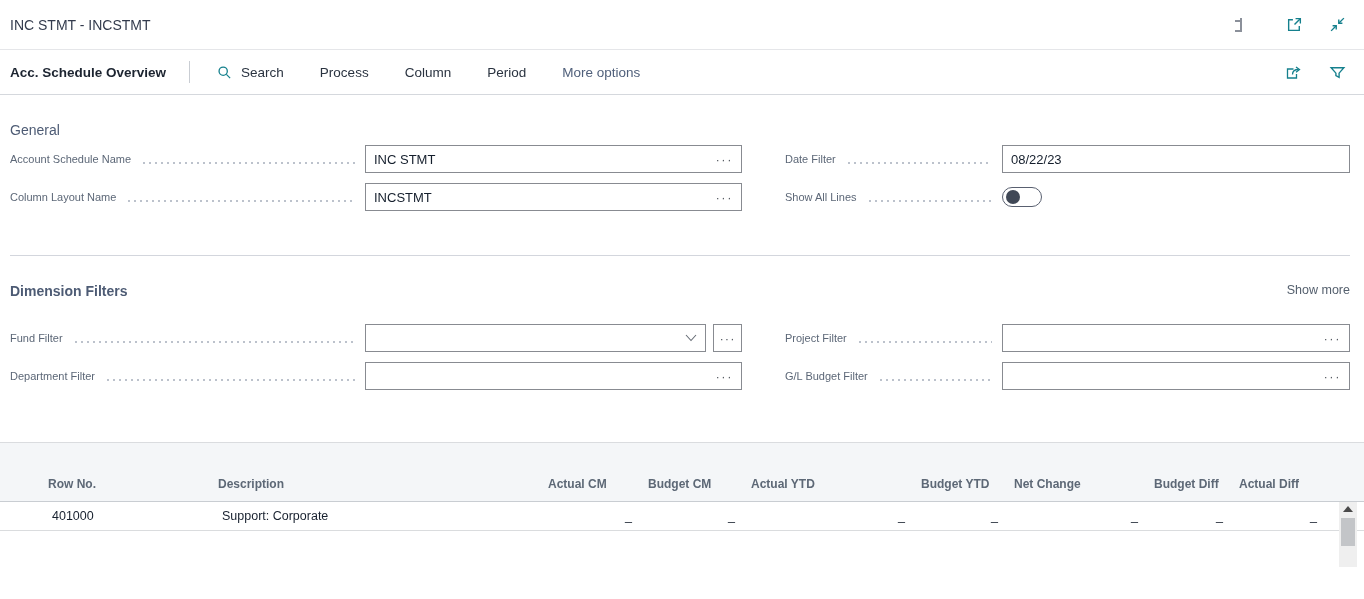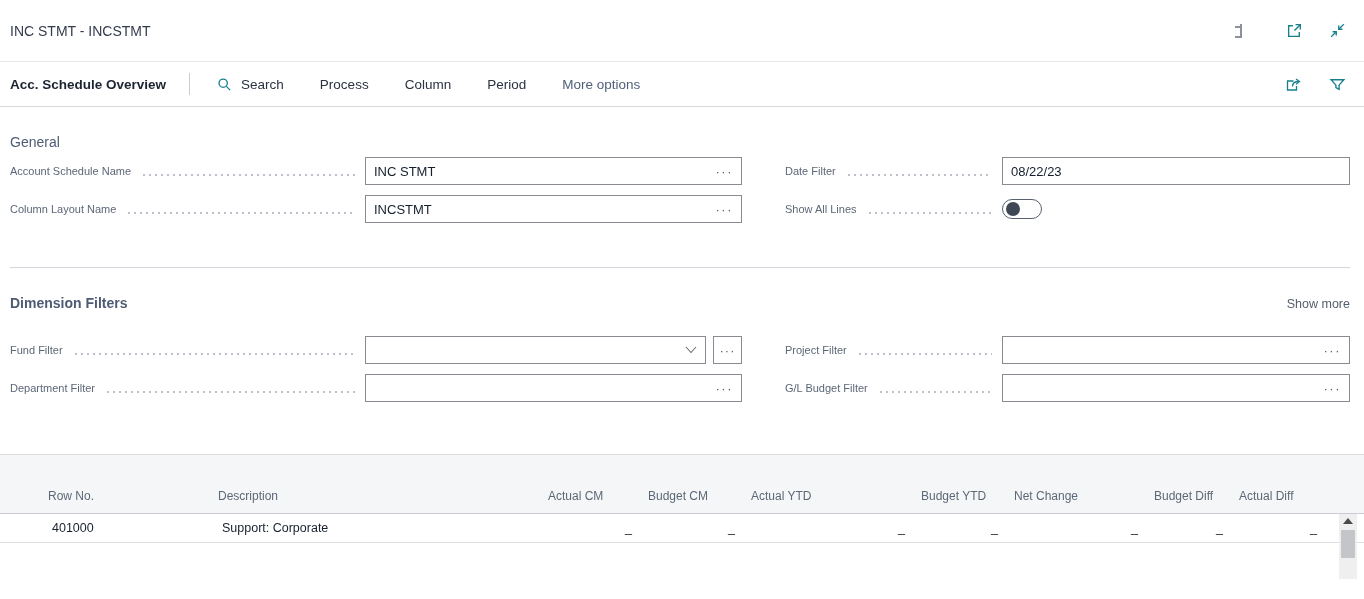--- a/index.html
+++ b/index.html
@@ -5,21 +5,21 @@
   * { box-sizing: border-box; }
   html,body { margin:0; padding:0; }
   body {
     width:1364px; height:599px; overflow:hidden;
     background:#ffffff;
     font-family:"Liberation Sans", sans-serif;
     color:#1d2733;
   }
   
   .titlebar{
-    height:62px; display:flex; align-items:center;
+    height:50px; display:flex; align-items:center;
     padding:0 18px 0 10px;
     border-bottom:1px solid #e5e6e9;
   }
   .page-title{ font-size:14px; color:#333b4d; }
   .tb-right{ margin-left:auto; display:flex; align-items:center; gap:26px; }
   .clip-glyph{ display:inline-block; width:7px; height:14px; position:relative; margin-right:18px;}
   .clip-glyph::after{ content:""; position:absolute; right:0; top:0; bottom:0; width:2px; background:#8b909a;}
   .clip-glyph::before{ content:""; position:absolute; left:0; top:2px; width:5px; height:8px;
     border-top:2px solid #8b909a; border-bottom:2px solid #8b909a;}
   .icon-btn{ display:inline-flex; align-items:center; justify-content:center; cursor:pointer; background:none; border:none; padding:0;}
@@ -34,21 +34,21 @@
   .vdiv{ width:1px; height:22px; background:#c9cdd3; margin:0 27px 0 23px; }
   .menu{ display:flex; align-items:center; gap:36px; font-size:13.5px; color:#2a3340; }
   .menu-item{ cursor:pointer; white-space:nowrap; }
   .menu-item.search{ display:flex; align-items:center; gap:9px; }
   .menu-item.more{ color:#50607b; }
   .ab-right{ margin-left:auto; display:flex; align-items:center; gap:26px; }
   
   .content{ padding:0 14px 0 10px; }
   .section-title{ font-size:14px; font-weight:400; color:#4d5b74; margin:27px 0 7px 0; }
   .section-title.bold{ font-weight:700; }
-  .dim-head{ display:flex; align-items:flex-end; justify-content:space-between; margin:27px 0 25px 0;}
+  .dim-head{ display:flex; justify-content:space-between; margin:27px 0 25px 0;}
   .dim-head .section-title{ margin:0; }
   .show-more{ font-size:12.5px; color:#55606e; cursor:pointer; }
   .cols{ display:flex; }
   .col-left{ width:732px; }
   .col-right{ flex:1; margin-left:43px; }
   .field{ display:flex; align-items:center; height:28px; margin-bottom:10px; }
   .flabel{ font-size:11px; color:#5c6777; white-space:nowrap; }
   .leader{ flex:1; height:2px; margin:0 10px; align-self:center; transform:translateY(4px);
     background-image:radial-gradient(circle, #bcc2cc 1px, transparent 1.1px);
     background-size:6px 2px; background-repeat:repeat-x; }
@@ -80,21 +80,21 @@
   .toggle .knob{
     position:absolute; left:3px; top:2px; width:14px; height:14px;
     border-radius:50%; background:#404856;
   }
   .divider{ border:none; border-top:1px solid #d3d6dd; margin:34px 0 0 0; }
   
   .tablewrap{ margin-top:42px; position:relative; border-top:1px solid #dadcdf; height:125px; overflow:hidden;}
   table{ width:100%; border-collapse:collapse; table-layout:fixed; }
   thead th{
     background:#f4f6f8; height:58px; vertical-align:bottom;
-    font-size:12px; font-weight:400; color:#5d6876;
+    font-size:12px; font-weight:700; color:#5d6876;
     padding:0 8px 10px 8px; border-bottom:1px solid #c9cdd2;
     white-space:nowrap; cursor:pointer;
   }
   thead th.l{ text-align:left; }
   thead th.r{ text-align:left; }
   tbody td{
     height:29px; padding:0 8px; font-size:12.5px; color:#18212f;
     border-bottom:1px solid #dadcde; white-space:nowrap; overflow:hidden;
   }
   tbody td.l{ text-align:left; }

